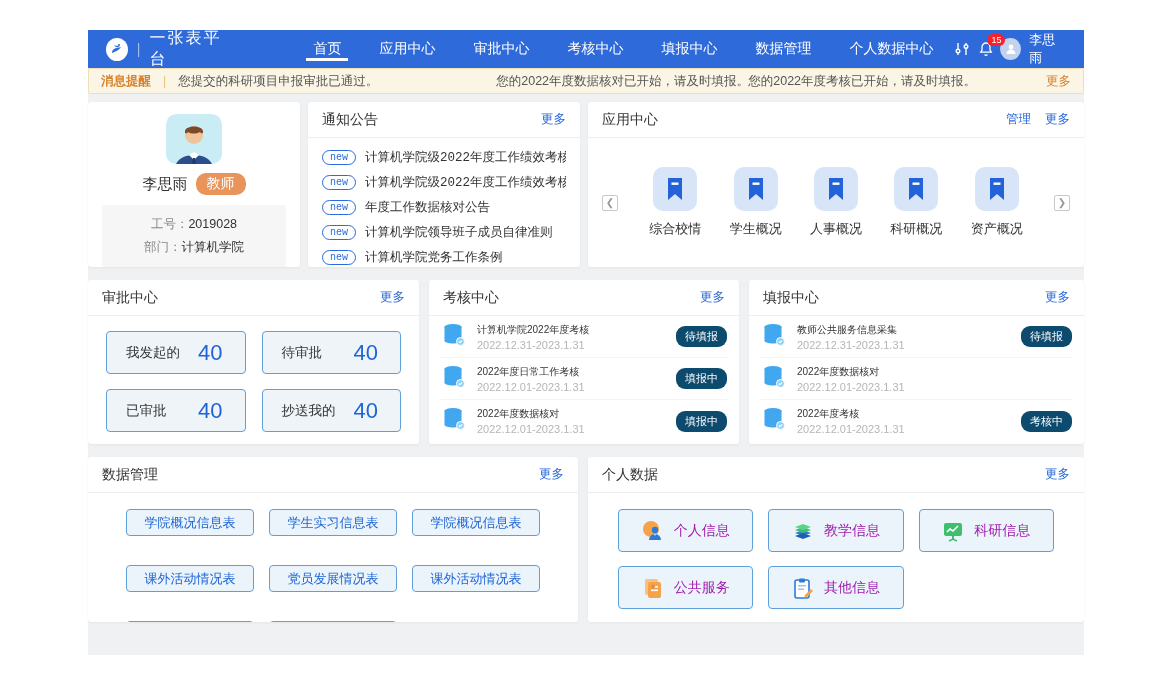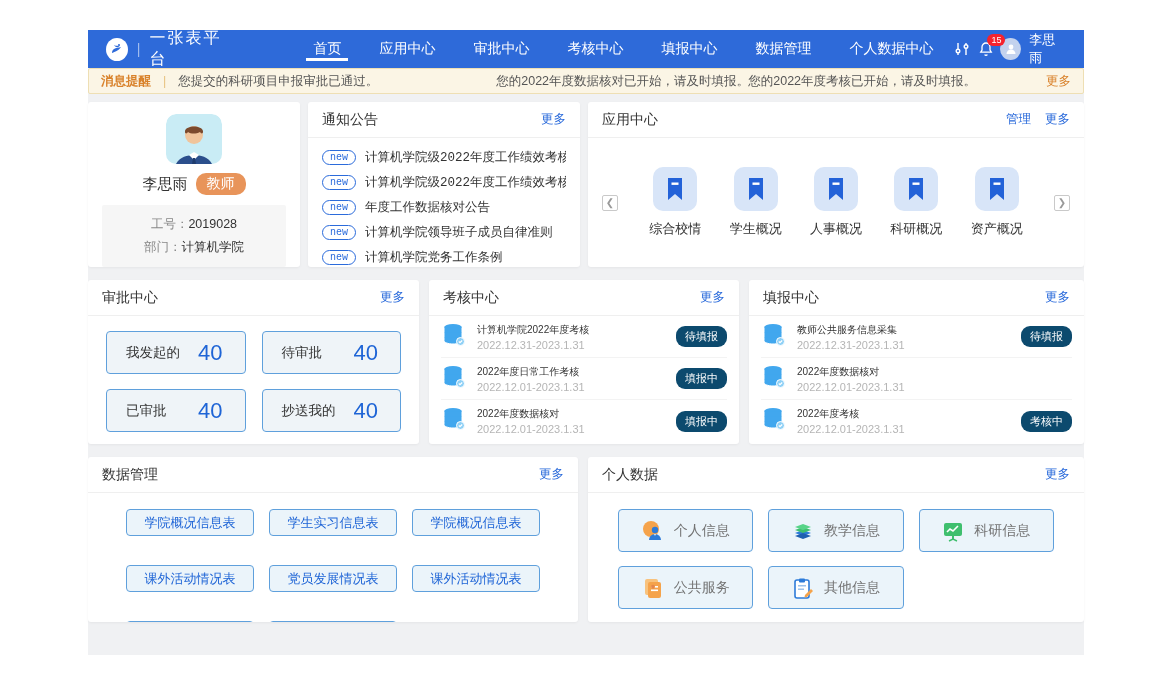--- a/index.html
+++ b/index.html
@@ -92,21 +92,21 @@
 
   
   .datamgmt-card { width:490px; }
   .table-grid { padding:16px 38px; display:grid; grid-template-columns:repeat(3,1fr); gap:29px 15px; }
   .table-btn { height:27px; border:1px solid #5fa0dc; border-radius:4px; background:#ebf4fa; color:#1e64d6; font-size:13px; display:flex; align-items:center; justify-content:center; cursor:pointer; white-space:nowrap; }
 
   
   .personal-card { flex:1; }
   .pd-grid { padding:16px 30px; display:grid; grid-template-columns:repeat(3,1fr); gap:14px 15px; }
   .pd-btn { height:43px; border:1px solid #5fa0dc; border-radius:4px; background:#ebf4fa; display:flex; align-items:center; justify-content:center; gap:10px; cursor:pointer; }
-  .pd-label { font-size:14px; color:#737373; }
+  .pd-label { font-size:14px; color:#a21caf; }
   .pd-icon { width:22px; height:22px; display:flex; align-items:center; justify-content:center; }
 </style>
 </head>
 <body>
 
 <div class="app">
 
   <div class="navbar">
     <div class="brand">
       <span class="logo">

